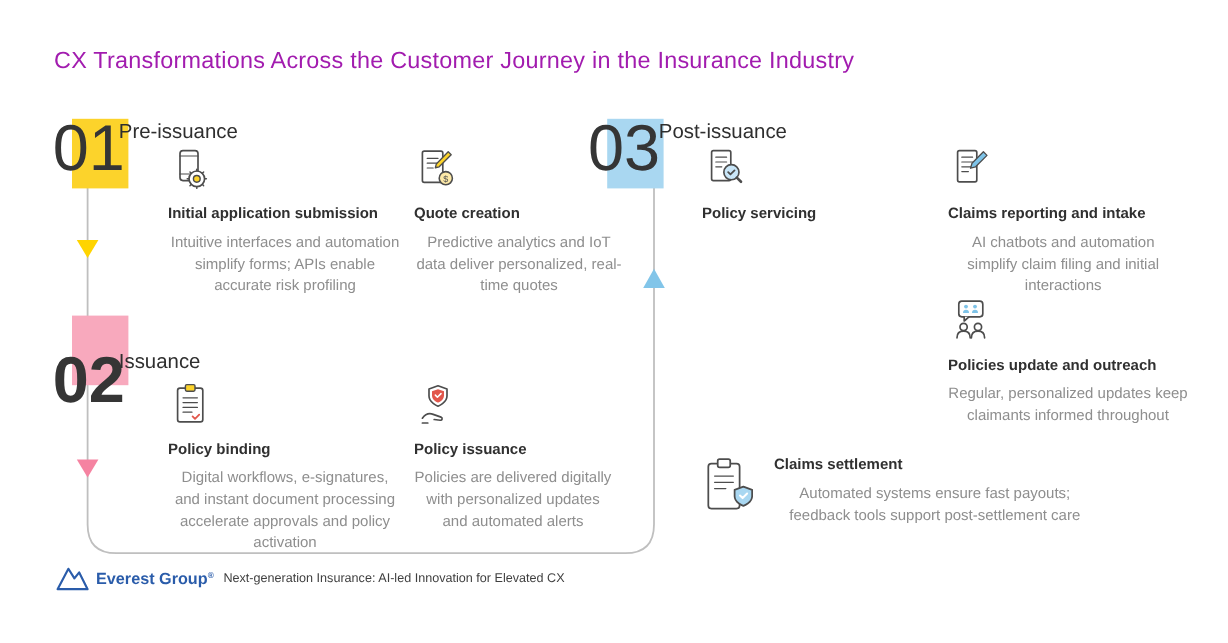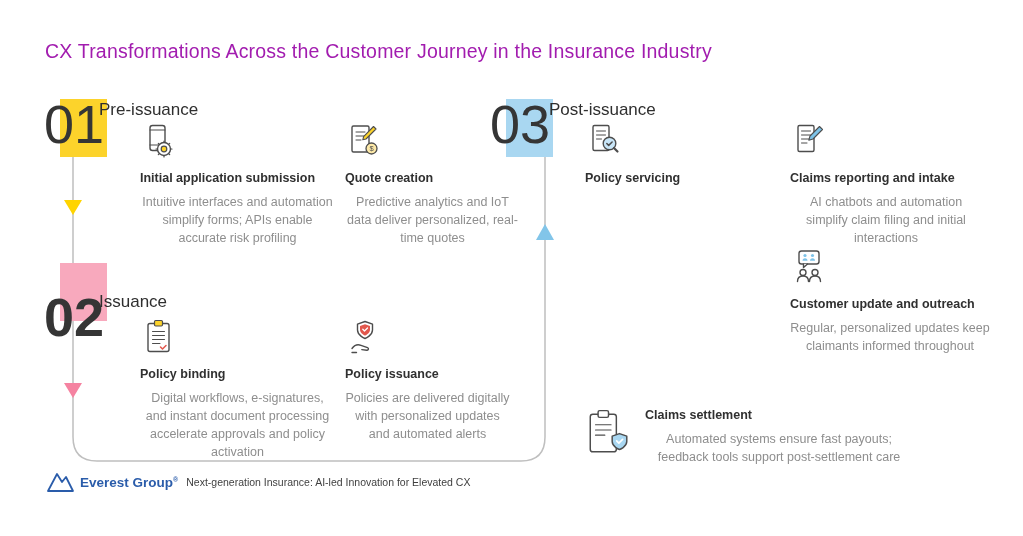--- a/index.html
+++ b/index.html
@@ -16,21 +16,21 @@
   .stage-square { position:absolute; width:47px; height:58px; z-index:2; }
   .stage-number {
     position:absolute; z-index:3; font-size:54px; font-weight:400;
     color:#353535; line-height:1;
   }
   .stage-label { position:absolute; z-index:3; font-size:17px; color:#2f2f2f; }
   .item { position:absolute; z-index:2; }
   .item .icon { width:38px; height:38px; margin-bottom:11px; display:block; }
   .item h3 { font-size:12.5px; font-weight:700; color:#303030; margin-bottom:6px; line-height:1.25; }
   .item p { font-size:12.5px; color:#8e8e8e; line-height:1.45;text-align:center; }
-  .item.horizontal { display:flex; gap:14px; align-items:flex-start;margin-top:28px; }
+  .item.horizontal { display:flex; gap:14px; align-items:flex-start; }
   .item.horizontal .icon { width:46px; height:48px; margin-bottom:0; flex:0 0 auto; }
   .footer {
     position:absolute; left:45px; top:470px; z-index:2;
     display:flex; align-items:center; gap:8px;
   }
   .logo { display:flex; align-items:center; gap:5px; }
   .logo-text { color:#2A5CAA; font-size:13.5px; font-weight:700; white-space:nowrap; }
   .logo-text sup { font-size:7px; }
   .tagline { font-size:10.5px; color:#3f3f3f; white-space:nowrap; }
 </style>
@@ -167,21 +167,21 @@
         <circle cx="15" cy="7.5" r="1.6" fill="#7EC3E8" stroke="none"></circle>
         <path d="M12.5 12.8 q0 -2.6 2.5 -2.6 q2.5 0 2.5 2.6" fill="#7EC3E8" stroke="none"></path>
         <circle cx="22.5" cy="7.5" r="1.6" fill="#7EC3E8" stroke="none"></circle>
         <path d="M20 12.8 q0 -2.6 2.5 -2.6 q2.5 0 2.5 2.6" fill="#7EC3E8" stroke="none"></path>
         <circle cx="13" cy="24.5" r="3" fill="#fff"></circle>
         <path d="M7.5 33.5 q0 -5.5 5.5 -5.5 q5.5 0 5.5 5.5"></path>
         <circle cx="25" cy="24.5" r="3" fill="#fff"></circle>
         <path d="M19.5 33.5 q0 -5.5 5.5 -5.5 q5.5 0 5.5 5.5"></path>
       </g>
     </svg>
-    <h3>Customer update and outreach</h3>
+    <h3>Policies update and outreach</h3>
     <p>Regular, personalized updates keep claimants informed throughout</p>
   </div>
 
   <div class="item horizontal" style="left:585px; top:380px; width:340px;">
     <svg class="icon" viewBox="0 0 44 46">
       <g fill="none" stroke="#4d4d4d" stroke-width="1.4" stroke-linecap="round" stroke-linejoin="round">
         <rect x="5" y="6" width="25" height="36" rx="2.5" fill="#fff"></rect>
         <rect x="12.5" y="2.5" width="10" height="6.5" rx="1.5" fill="#fff"></rect>
         <line x1="10" y1="16" x2="25" y2="16" stroke-width="1"></line>
         <line x1="10" y1="21" x2="25" y2="21" stroke-width="1"></line>

